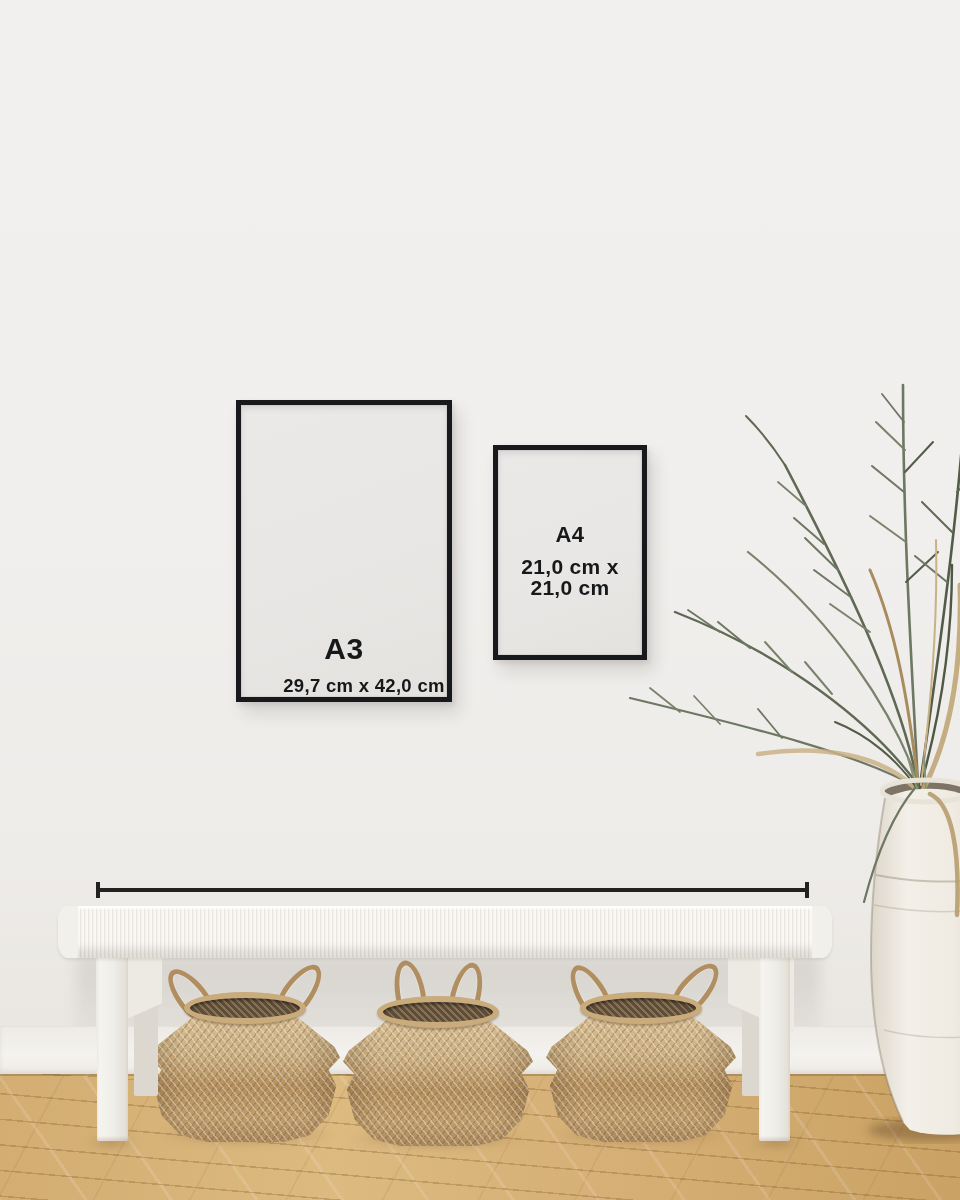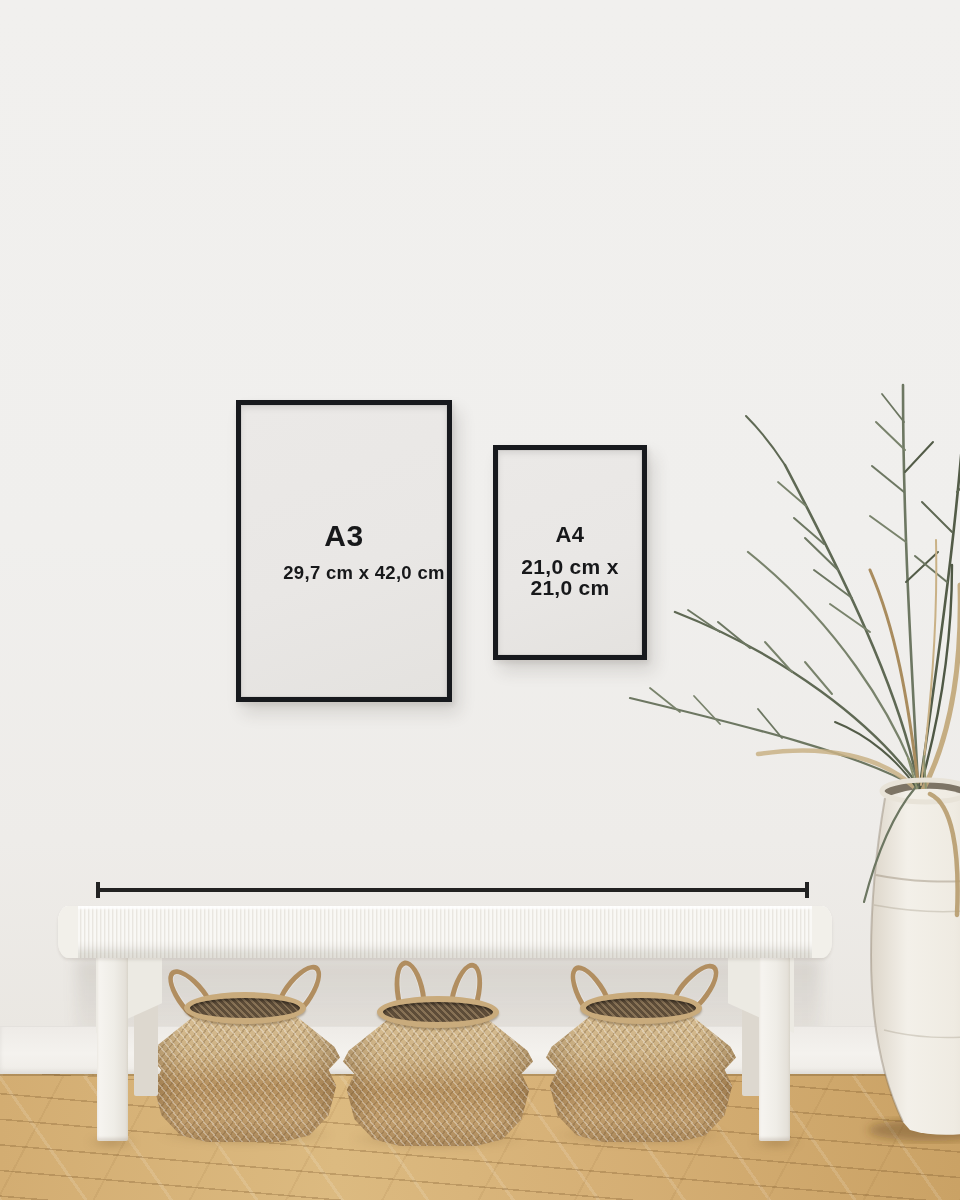--- a/index.html
+++ b/index.html
@@ -32,21 +32,21 @@
   }
   
   .frame{
     position:absolute;box-sizing:border-box;border:5px solid #17191d;
     background:linear-gradient(160deg,#ebe9e7 0%,#e9e7e5 55%,#e4e2df 100%);
     box-shadow:7px 11px 16px rgba(60,52,42,.14), 2px 3px 5px rgba(60,52,42,.10),
                inset 0 3px 6px rgba(0,0,0,.10), inset 0 0 0 1px rgba(0,0,0,.05);
     display:flex;flex-direction:column;align-items:center;justify-content:center;
     text-align:center;color:#17181a;
   }
-  .frame-a3{left:236px;top:400px;width:216px;height:302px;}
+  .frame-a3{left:236px;top:400px;width:216px;height:302px;justify-content:flex-end;}
   .frame-a4{left:493px;top:445px;width:154px;height:215px;padding-top:14px;}
   .size-label{font-weight:800;letter-spacing:.5px;}
   .frame-a3 .size-label{font-size:30px;}
   .frame-a4 .size-label{font-size:22px;}
   .size-dims{font-weight:700;letter-spacing:.3px;}
   .frame-a3 .size-dims{font-size:18.5px;margin-top:9px;margin-left:40px;}
   .frame-a4 .size-dims{font-size:21px;margin-top:8px;line-height:21px;}
   
   .scale{position:absolute;left:96px;top:845px;width:713px;height:54px;}
   .scale-label{

